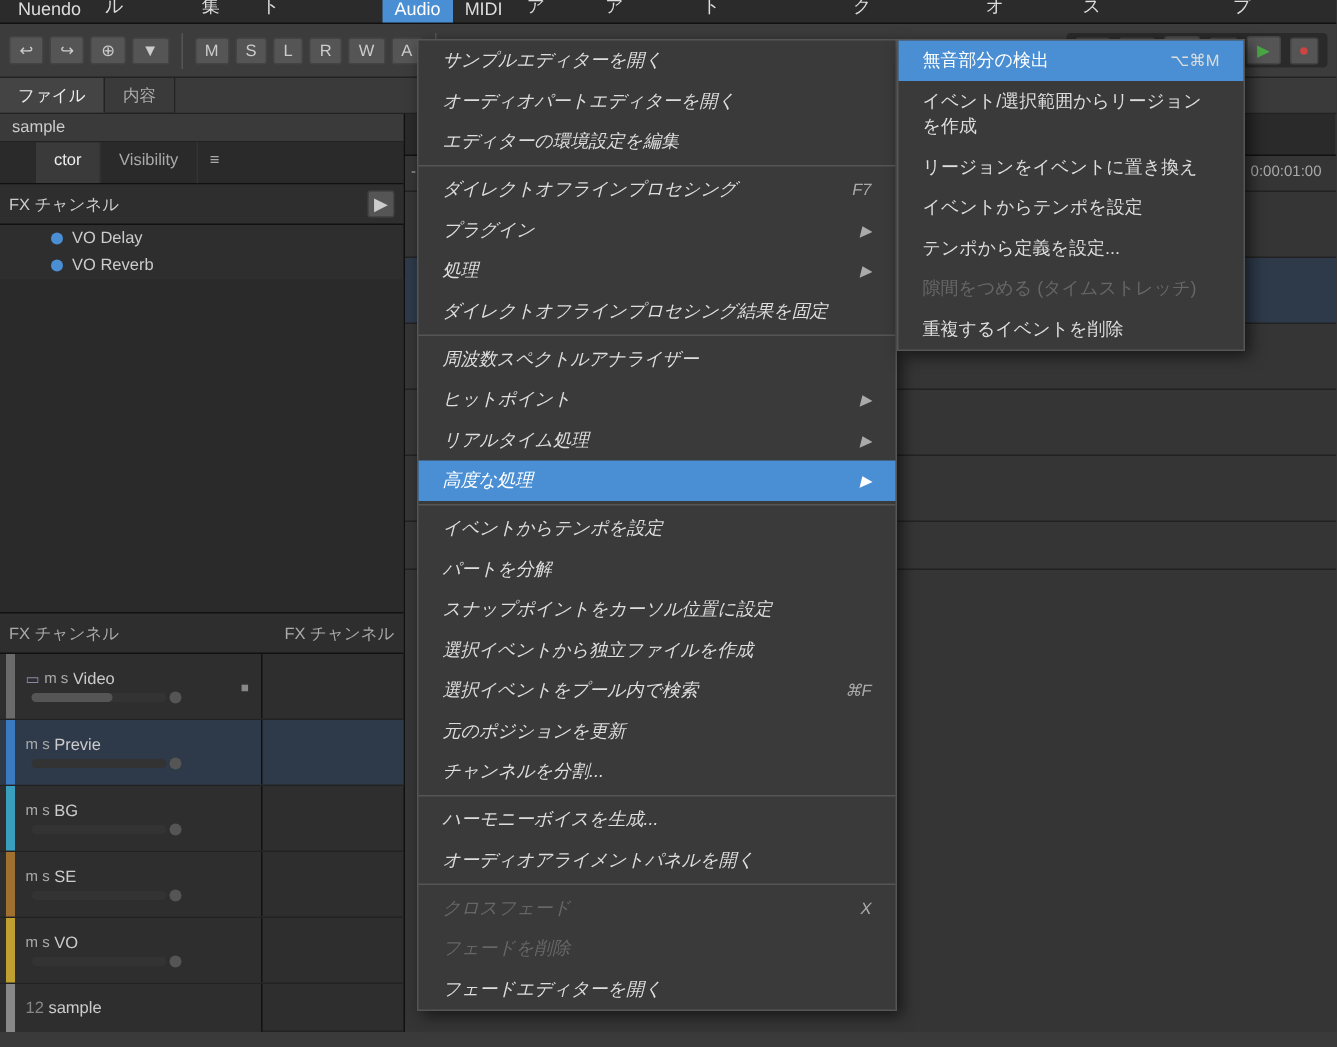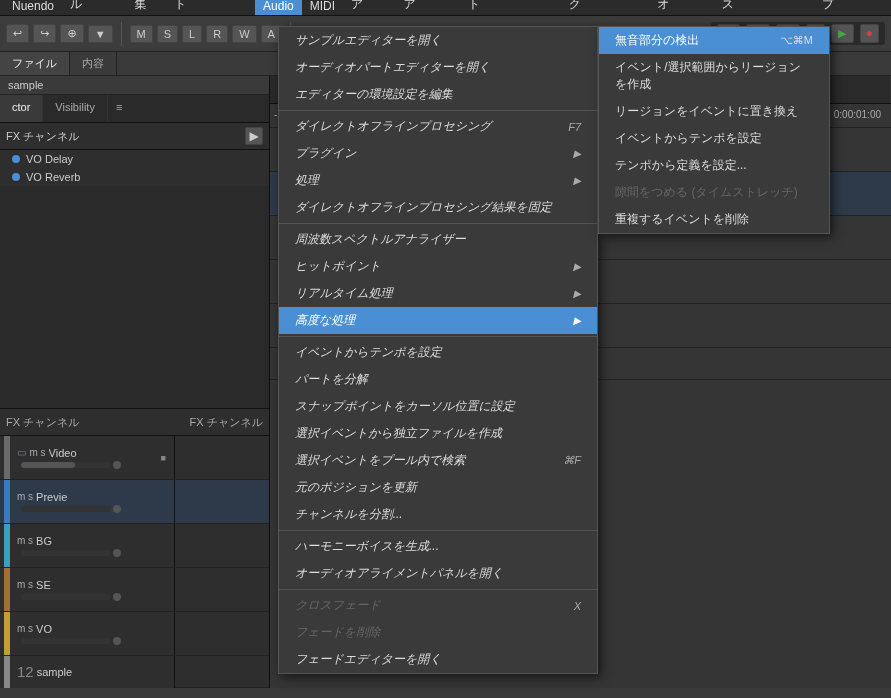--- a/index.html
+++ b/index.html
@@ -104,21 +104,21 @@
       height: 28px;
       border-bottom: 1px solid #111;
     }
     .inspector-tab {
       padding: 6px 12px;
       color: #aaa;
       font-size: 11px;
       cursor: pointer;
       border-right: 1px solid #333;
     }
-    .inspector-tab.active { color: #eee; background: #3a3a3a; }
+    .inspector-tab.active { color: #eee; background: #3a3a3a; margin-left: 24px; }
     .inspector-tab-icon { padding: 6px 8px; color: #aaa; font-size: 11px; cursor: pointer; }
 
     
     .fx-header {
       display: flex;
       align-items: center;
       background: #2e2e2e;
       padding: 4px 6px;
       border-bottom: 1px solid #111;
       gap: 4px;
@@ -137,25 +137,26 @@
       font-size: 12px;
       cursor: pointer;
       display: flex; align-items: center; justify-content: center;
       border-radius: 2px;
     }
 
     
     .fx-item {
       display: flex;
       align-items: center;
-      padding: 3px 12px;
+      padding: 3px 22px;
       gap: 6px;
       cursor: pointer;
       color: #ccc;
       font-size: 11px;
+      margin-left: 12px;
     }
     .fx-item-dot {
       width: 8px; height: 8px;
       border-radius: 50%;
       background: #888;
       flex-shrink: 0;
     }
 
     
     .track-row {
@@ -463,21 +464,21 @@
             <div class="track-led"></div>
           </div>
         </div>
       </div>
     </div>
 
     <div class="track-row" style="height:32px;">
       <div class="track-controls" style="height:32px;">
         <div class="track-color-bar" style="background:#888;"></div>
         <div style="display:flex; align-items:center; gap:3px; padding:0 4px; flex:1;">
-          <span style="color:#888; font-size:15px;">12</span>
+          <span style="color:#888; font-size:11px;">12</span>
           <span class="track-name">sample</span>
         </div>
       </div>
     </div>
   </div>
 
   <div style="flex:1; display:flex; flex-direction:column; overflow:hidden;">
 
     <div class="time-columns">
       <div class="time-col">

